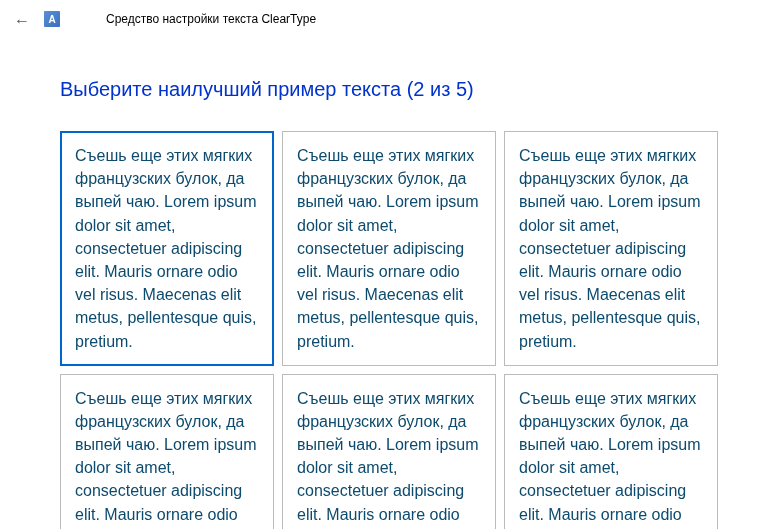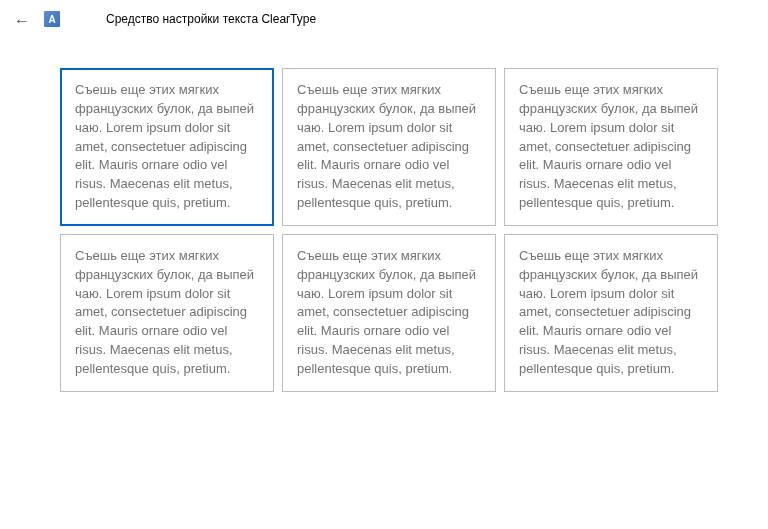--- a/index.html
+++ b/index.html
@@ -53,42 +53,43 @@
       font-weight: 400;
     }
     .grid {
       display: grid;
       grid-template-columns: repeat(3, 1fr);
       gap: 8px;
     }
     .sample {
       border: 1px solid #bbb;
       padding: 12px 14px;
-      font-size: 13px;
+      font-size: 16px;
       line-height: 1.45;
-      color: #737373;
+      color: #0c4a6e;
       cursor: pointer;
       background: #fff;
       min-height: 150px;
     }
     .sample.selected {
       border: 2px solid #0066cc;
       padding: 11px 13px;
     }
   </style>
 </head>
 <body>
 
 <div class="titlebar">
   <span class="back-btn">←</span>
   <span class="app-icon">A</span>
   <span class="title-text">Средство настройки текста ClearType</span>
 </div>
 
 <div class="content">
+  <div class="heading">Выберите наилучший пример текста (2 из 5)</div>
   <div class="grid">
     <div class="sample selected">Съешь еще этих мягких французских булок, да выпей чаю. Lorem ipsum dolor sit amet, consectetuer adipiscing elit. Mauris ornare odio vel risus. Maecenas elit metus, pellentesque quis, pretium.</div>
     <div class="sample">Съешь еще этих мягких французских булок, да выпей чаю. Lorem ipsum dolor sit amet, consectetuer adipiscing elit. Mauris ornare odio vel risus. Maecenas elit metus, pellentesque quis, pretium.</div>
     <div class="sample">Съешь еще этих мягких французских булок, да выпей чаю. Lorem ipsum dolor sit amet, consectetuer adipiscing elit. Mauris ornare odio vel risus. Maecenas elit metus, pellentesque quis, pretium.</div>
     <div class="sample">Съешь еще этих мягких французских булок, да выпей чаю. Lorem ipsum dolor sit amet, consectetuer adipiscing elit. Mauris ornare odio vel risus. Maecenas elit metus, pellentesque quis, pretium.</div>
     <div class="sample">Съешь еще этих мягких французских булок, да выпей чаю. Lorem ipsum dolor sit amet, consectetuer adipiscing elit. Mauris ornare odio vel risus. Maecenas elit metus, pellentesque quis, pretium.</div>
     <div class="sample">Съешь еще этих мягких французских булок, да выпей чаю. Lorem ipsum dolor sit amet, consectetuer adipiscing elit. Mauris ornare odio vel risus. Maecenas elit metus, pellentesque quis, pretium.</div>
   </div>
 </div>
 

